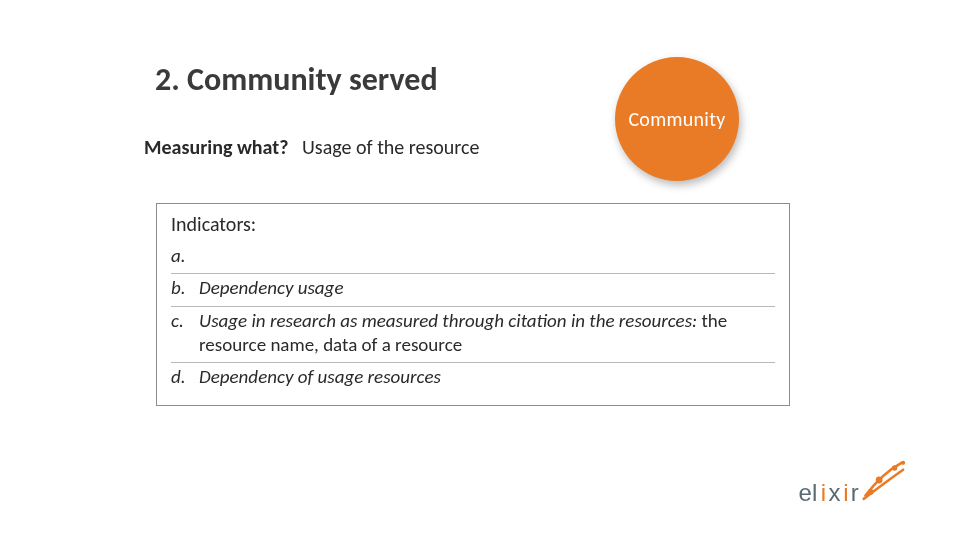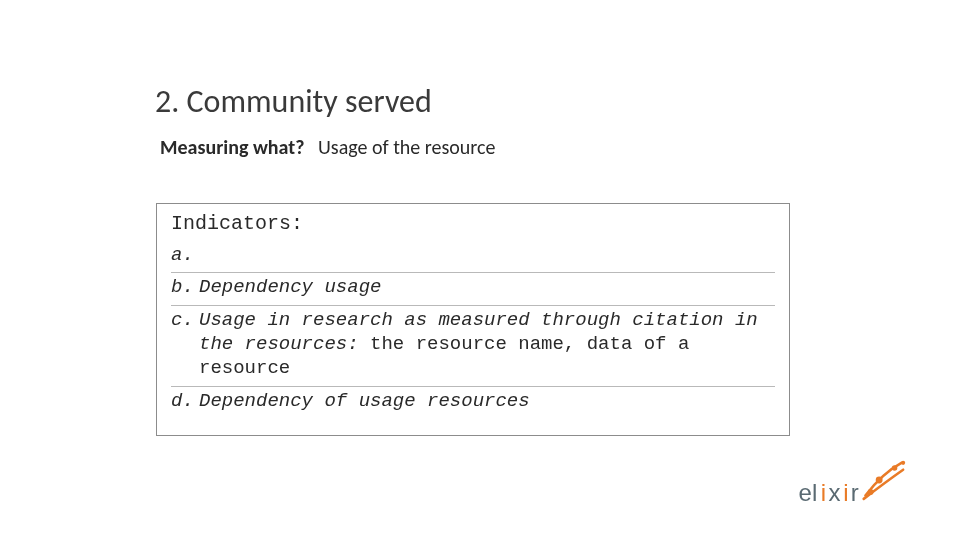--- a/index.html
+++ b/index.html
@@ -13,23 +13,23 @@
     overflow: hidden;
   }
   .slide {
     position: relative;
     width: 960px;
     height: 540px;
   }
   .title {
     position: absolute;
     left: 155px;
-    top: 82px;
+    top: 60px;
     font-size: 32px;
-    font-weight: 400;
+    font-weight: 700;
     color: #3a3a3a;
   }
   .badge {
     position: absolute;
     left: 615px;
     top: 57px;
     width: 124px;
     height: 124px;
     border-radius: 50%;
     background: #e97b27;
@@ -39,35 +39,34 @@
     justify-content: center;
   }
   .badge span {
     color: #ffffff;
     font-size: 20px;
     font-weight: 400;
     letter-spacing: 0.3px;
   }
   .subtitle {
     position: absolute;
-    left: 160px;
+    left: 144px;
     top: 135px;
     font-size: 20px;
     color: #2a2a2a;
   }
   .subtitle .label { font-weight: 600; }
   .subtitle .value { font-weight: 400; }
   .box {
     position: absolute;
     left: 156px;
     top: 203px;
     width: 604px;
     border: 1.5px solid #8c8c8c;
-    padding: 8px 14px 17px 14px;
-    font-family: Liberation Mono, monospace;
+    padding: 8px 14px 10px 14px;
   }
   .box-title {
     font-size: 20px;
     margin-bottom: 6px;
     color: #2a2a2a;
   }
   .ind-list {
     margin: 0;
     padding: 0;
     list-style: none;
@@ -104,20 +103,23 @@
   }
   .elx-i { fill: #e97b27; }
 </style>
 </head>
 <body>
 
 <div class="slide">
 
   <div class="title">2. Community served</div>
 
+  <div class="badge">
+    <span>Community</span>
+  </div>
 
   <div class="subtitle">
     <span class="label">Measuring what?</span>
     <span> &nbsp;</span>
     <span class="value">Usage of the resource</span>
   </div>
 
   <div class="box">
     <div class="box-title">Indicators:</div>
     <ul class="ind-list">

